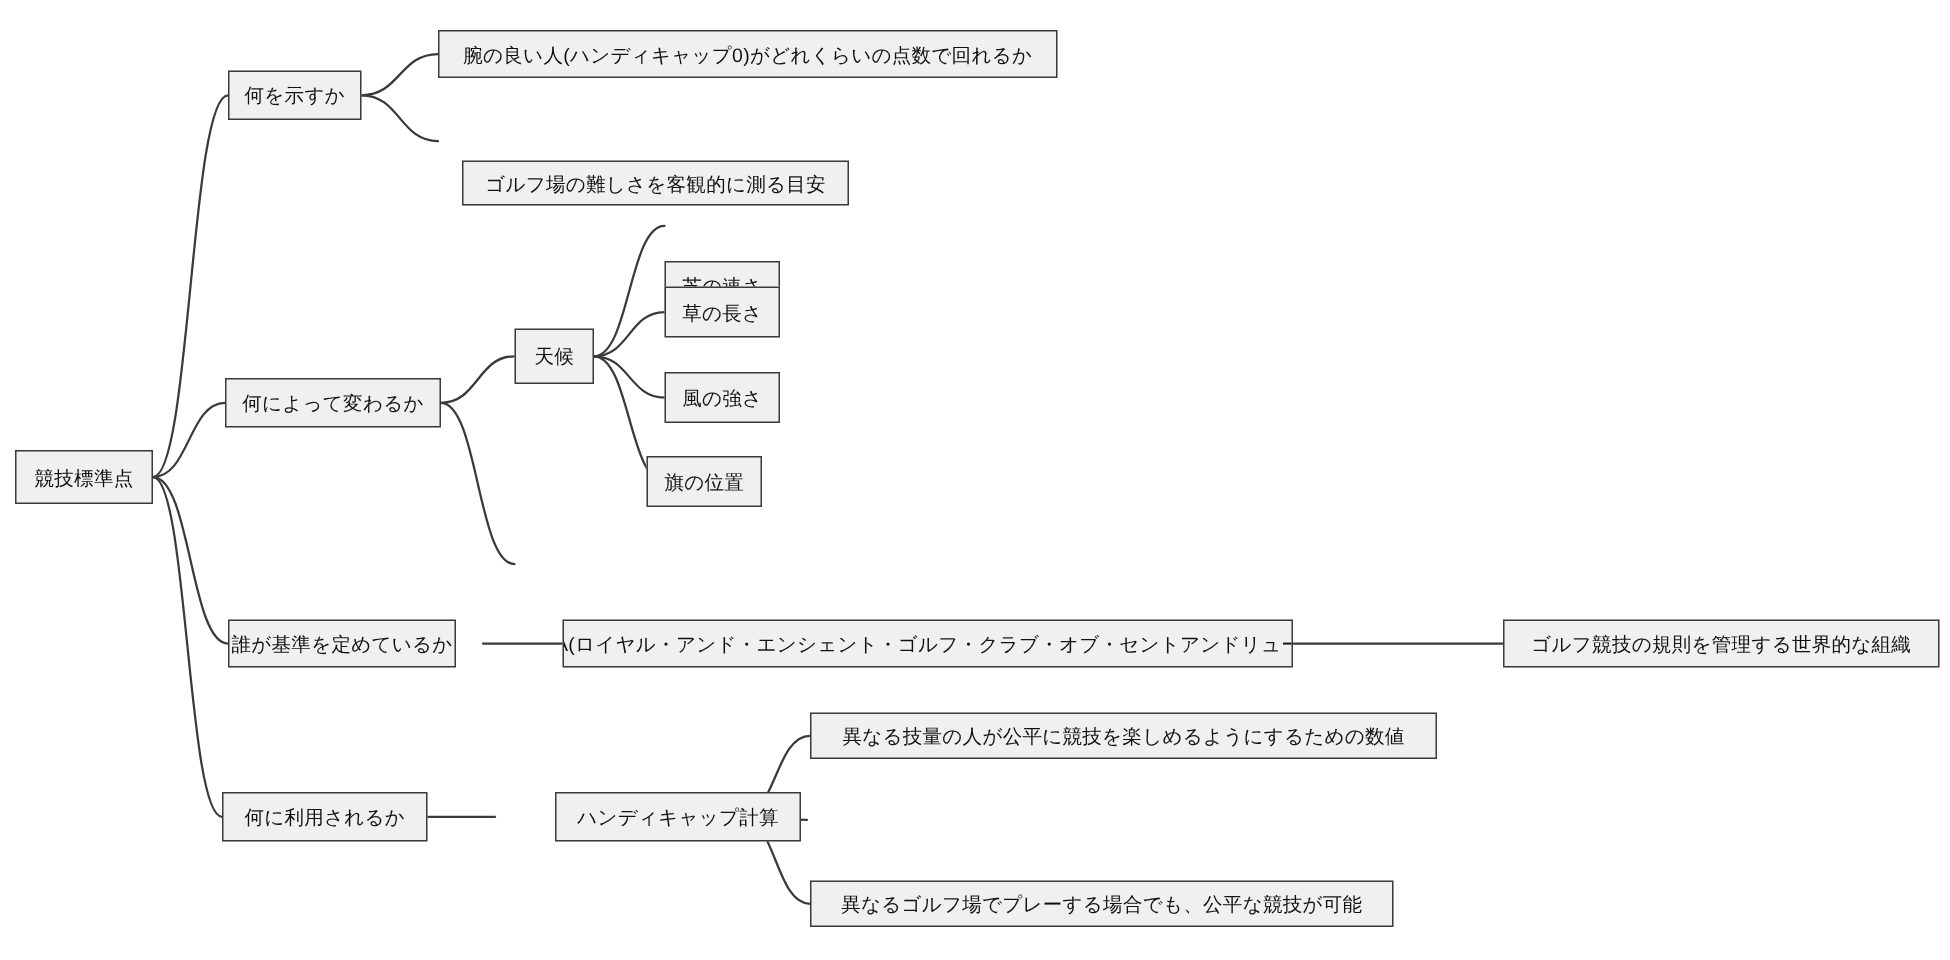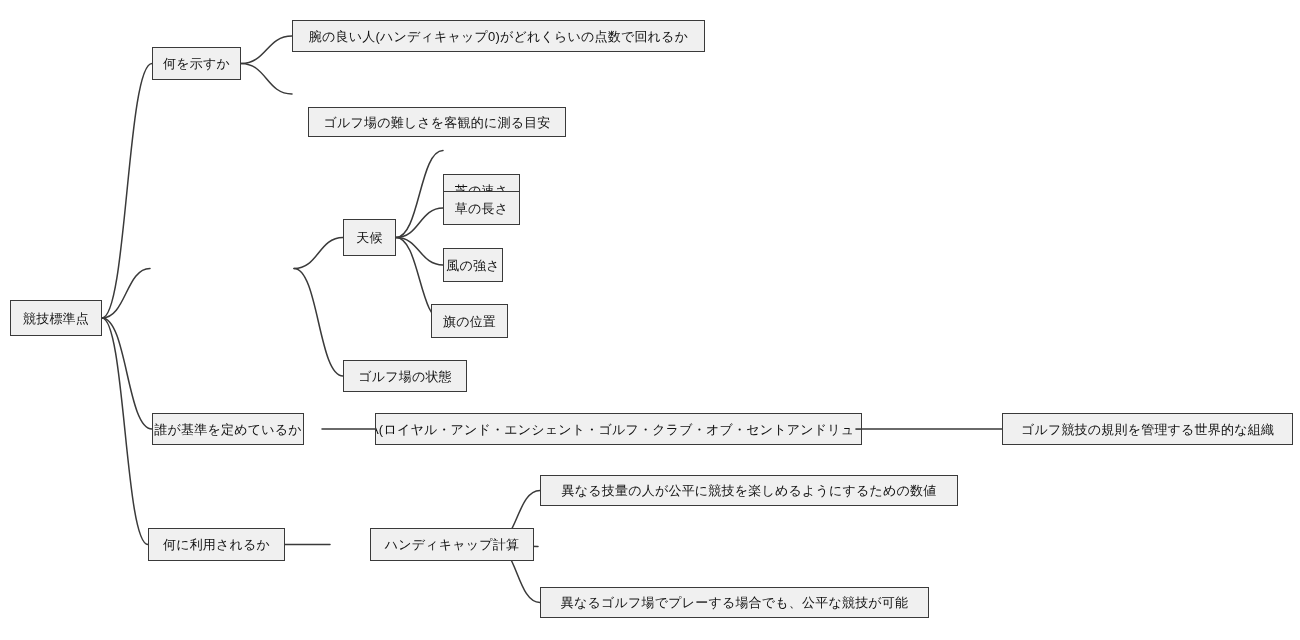--- a/index.html
+++ b/index.html
@@ -78,37 +78,37 @@
     </div>
     <div class="node" style="left: 152px; top: 47px; width: 89px; height: 33px;">
       <span>何を示すか</span>
     </div>
     <div class="node" style="left: 292px; top: 20px; width: 413px; height: 32px;">
       <span>腕の良い人(ハンディキャップ0)がどれくらいの点数で回れるか</span>
     </div>
     <div class="node" style="left: 308px; top: 79px; width: 258px; height: 30px; margin-top: 28px;">
       <span>ゴルフ場の難しさを客観的に測る目安</span>
     </div>
+    <div class="node" style="left: 150px; top: 252px; width: 144px; height: 33px;">
+      <span>何によって変わるか</span>
+    </div>
     <div class="node" style="left: 343px; top: 219px; width: 53px; height: 37px;">
       <span>天候</span>
     </div>
     <div class="node" style="left: 443px; top: 134px; width: 77px; height: 33px; margin-top: 40px;">
       <span>芝の速さ</span>
     </div>
     <div class="node" style="left: 443px; top: 191px; width: 77px; height: 34px;">
       <span>草の長さ</span>
     </div>
-    <div class="node" style="left: 443px; top: 248px; width: 60px; height: 34px;">
+    <div class="node" style="left: 443px; top: 248px; width: 77px; height: 34px;">
       <span>風の強さ</span>
     </div>
     <div class="node" style="left: 431px; top: 304px; width: 77px; height: 34px;">
       <span>旗の位置</span>
-    </div>
-    <div class="node" style="left: 343px; top: 360px; width: 124px; height: 32px;">
-      <span>ゴルフ場の状態</span>
     </div>
     <div class="node" style="left: 152px; top: 413px; width: 152px; height: 32px;">
       <span>誰が基準を定めているか</span>
     </div>
     <div class="node" style="left: 375px; top: 413px; width: 487px; height: 32px;">
       <span>R&amp;A(ロイヤル・アンド・エンシェント・ゴルフ・クラブ・オブ・セントアンドリュース)</span>
     </div>
     <div class="node" style="left: 1002px; top: 413px; width: 291px; height: 32px;">
       <span>ゴルフ競技の規則を管理する世界的な組織</span>
     </div>

